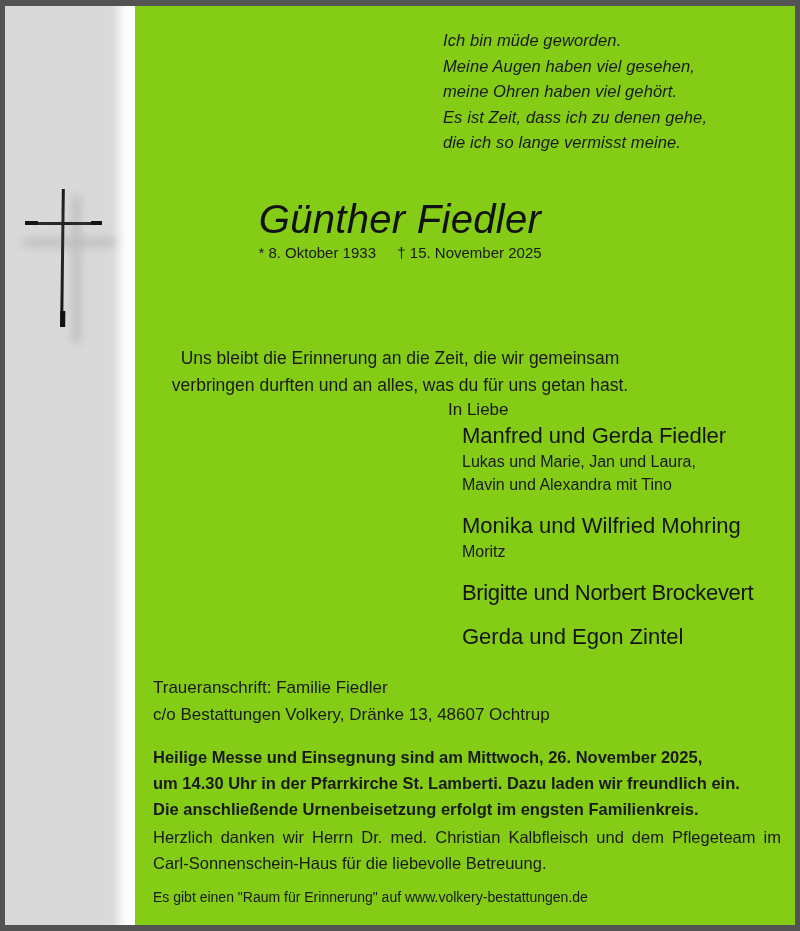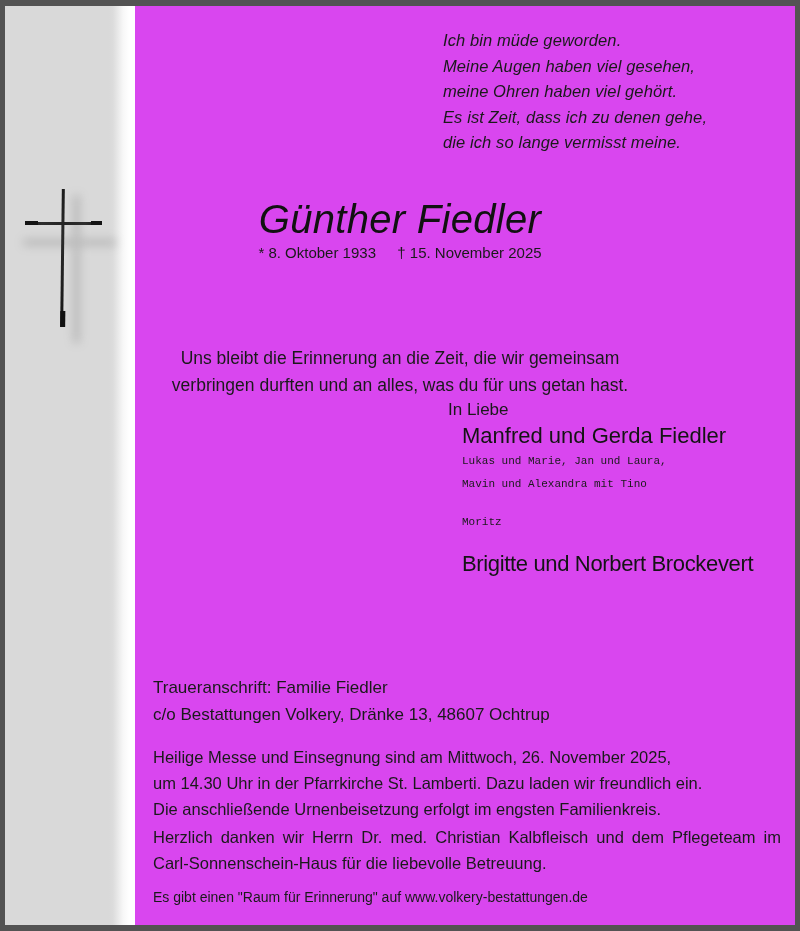--- a/index.html
+++ b/index.html
@@ -13,21 +13,21 @@
     font-family: "Liberation Sans", sans-serif;
     color: #1a1a1a;
     overflow: hidden;
   }
 
   .notice {
     position: relative;
     width: 800px;
     height: 931px;
     box-sizing: border-box;
-    background: #d946ef;
+    background: #84cc16;
     border-top: 6px solid #535353;
     border-bottom: 6px solid #535353;
     border-left: 5px solid #535353;
     border-right: 5px solid #535353;
     overflow: hidden;
   }
 
   
   .left-panel {
     position: absolute;
@@ -208,25 +208,24 @@
   }
   .m-group { margin-bottom: 15px; margin-left: 14px; }
   .m-group:last-child { margin-bottom: 0; }
   .m-primary {
     font-size: 22px;
     line-height: 29px;
     color: #141414;
     white-space: nowrap;
   }
   .m-secondary {
-    font-size: 11px;
+    font-size: 16px;
     line-height: 23px;
     color: #1a1a1a;
     white-space: nowrap;
-    font-family: Liberation Mono, monospace;
   }
   .m-tight .m-primary { letter-spacing: -0.35px; }
 
   
   .contact {
     position: absolute;
     left: 148px;
     top: 668px;
     width: 640px;
     font-size: 17px;
@@ -237,20 +236,21 @@
 
   .service {
     position: absolute;
     left: 148px;
     top: 738px;
     width: 628px;
     font-size: 16.5px;
     line-height: 26px;
     color: #1a1a1a;
     text-align: justify;
+    font-weight: bold;
   }
   .service p { margin: 0; }
   .service p.j { text-align: justify; text-align-last: left; }
 
   .thanks {
     position: absolute;
     left: 148px;
     top: 818px;
     width: 628px;
     font-size: 16.5px;
@@ -315,27 +315,31 @@
     <div class="mourners">
       <div class="in-liebe">In Liebe</div>
 
       <div class="m-group">
         <div class="m-primary">Manfred und Gerda Fiedler</div>
         <div class="m-secondary">Lukas und Marie, Jan und Laura,</div>
         <div class="m-secondary">Mavin und Alexandra mit Tino</div>
       </div>
 
       <div class="m-group">
+        <div class="m-primary">Monika und Wilfried Mohring</div>
         <div class="m-secondary">Moritz</div>
       </div>
 
       <div class="m-group m-tight">
         <div class="m-primary">Brigitte und Norbert Brockevert</div>
       </div>
 
+      <div class="m-group">
+        <div class="m-primary">Gerda und Egon Zintel</div>
+      </div>
     </div>
 
     <div class="contact">
       <span class="ln">Traueranschrift: Familie Fiedler</span>
       <span class="ln">c/o Bestattungen Volkery, Dränke 13, 48607 Ochtrup</span>
     </div>
 
     <div class="service">
       <p class="j">Heilige Messe und Einsegnung sind am Mittwoch, 26. November 2025,</p>
       <p class="j">um 14.30 Uhr in der Pfarrkirche St. Lamberti. Dazu laden wir freundlich ein.</p>

